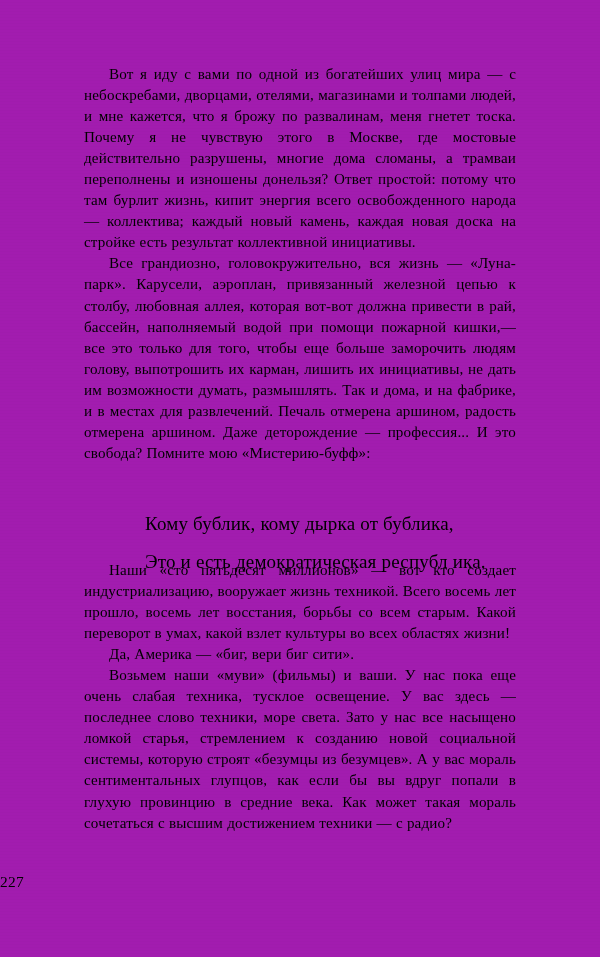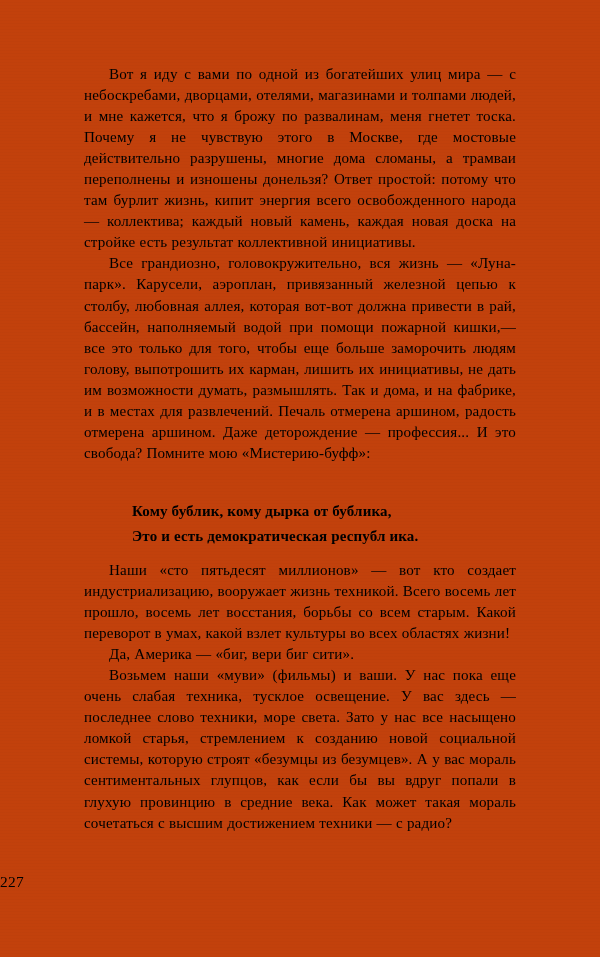--- a/index.html
+++ b/index.html
@@ -13,21 +13,21 @@
     font-family: "Liberation Serif", "DejaVu Serif", serif;
     color: #000000;
     -webkit-font-smoothing: none;
   }
 
   #page {
     position: relative;
     width: 600px;
     height: 957px;
     margin: 0 auto;
-    background: #c2410c;
+    background: #a21caf;
     overflow: hidden;
   }
 
   
   #text-block {
     position: absolute;
     left: 84px;
     top: 64px;
     width: 432px;
   }
@@ -51,27 +51,26 @@
 
   
   #verse-block {
     position: absolute;
     left: 84px;
     top: 497px;
     width: 432px;
   }
 
   .verse-line {
-    margin: 3px;
+    margin: 16px;
     padding-left: 45px;
-    font-size: 15px;
+    font-size: 19px;
     line-height: 22px;
     letter-spacing: 0.01em;
     white-space: nowrap;
-    font-weight: bold;
   }
 
   #lower-block {
     position: absolute;
     left: 84px;
     top: 560px;
     width: 432px;
   }
 
   

